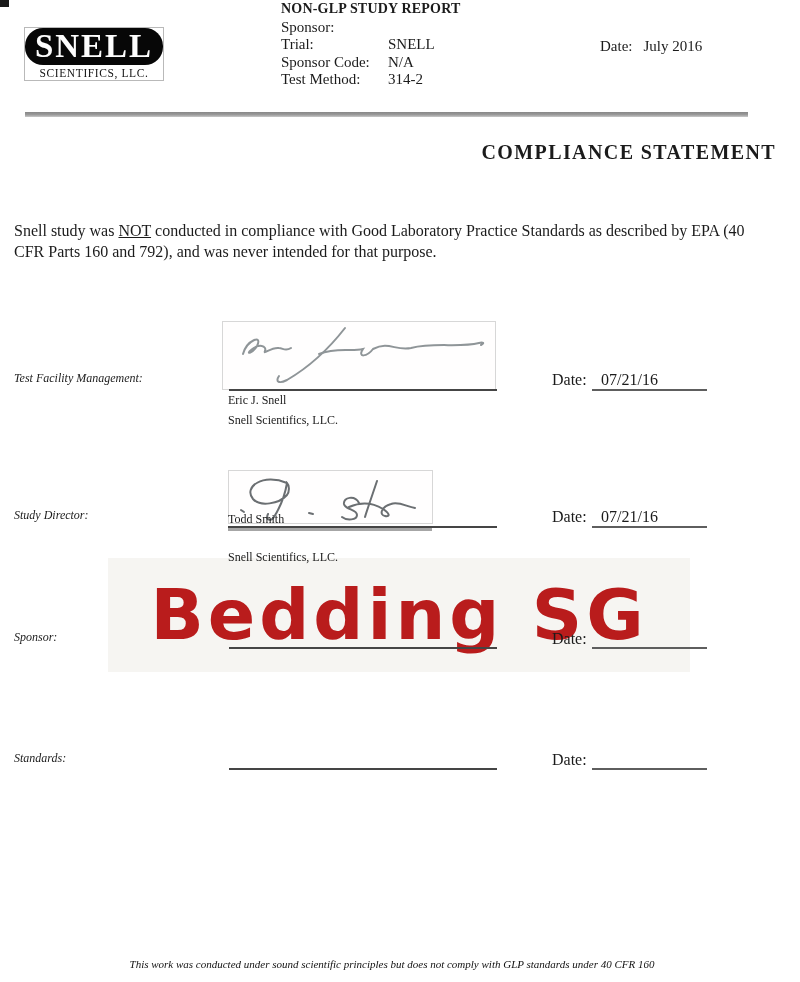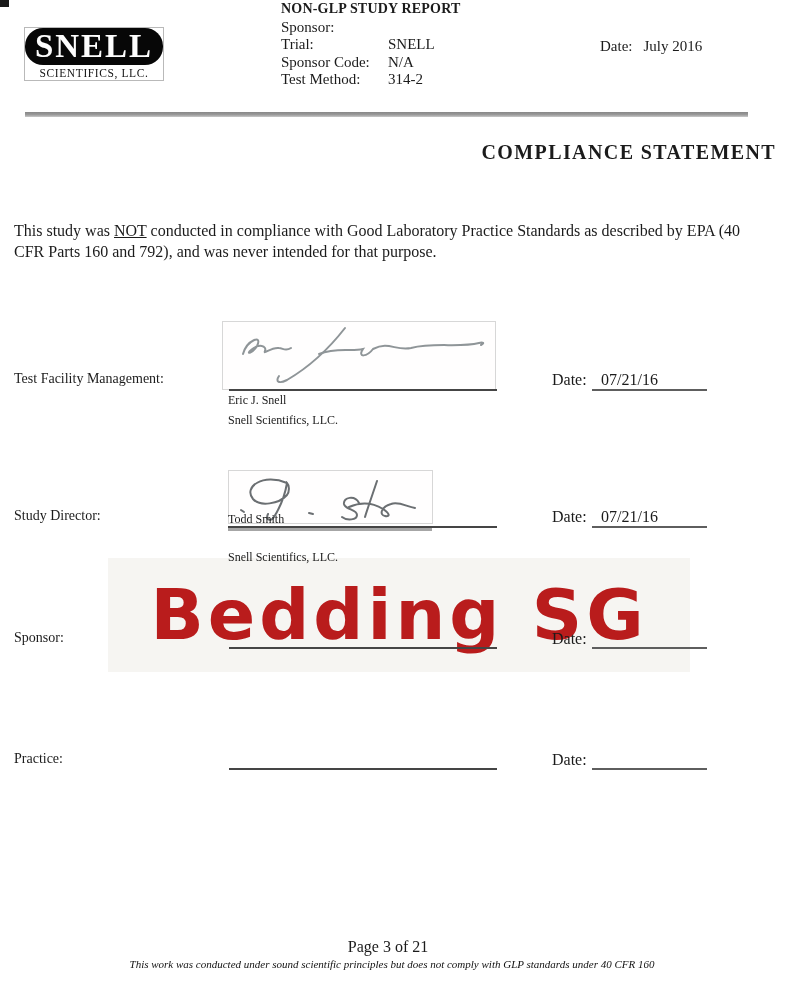--- a/index.html
+++ b/index.html
@@ -20,21 +20,21 @@
   .header-date .val{margin-left:11px;}
   .header-fields{left:281px;top:19px;font-size:15px;line-height:17.3px;}
   .hf-label{display:inline-block;width:107px;}
   .rule{left:25px;top:112px;width:723px;height:5px;z-index:2;
         background:linear-gradient(180deg,#878787 0%,#9a9a9a 55%,#c9c9c9 100%);}
   
   .doc-title{left:0;width:776px;top:141px;text-align:right;font-size:20px;font-weight:bold;letter-spacing:1.4px;}
   .body-par{left:14px;top:220px;width:740px;font-size:16px;line-height:21px;}
   .u{text-decoration:underline;margin-top:42px;}
   
-  .role{font-size:14px;}
+  .role{font-size:12px;font-style:italic;}
   .sigline{height:2px;background:#454545;}
   .sigline-soft{height:3px;background:#a6a6a6;}
   .dateline{height:2px;background:#5e5e5e;}
   .name{font-size:12px;}
   .sigbox{border:1px solid #d7d7d7;background:#fffefe;}
   .datefield{font-size:16px;}
   
   .watermark{position:absolute;left:108px;top:558px;width:582px;height:114px;background:#f6f5f2;
              z-index:1;display:flex;align-items:center;justify-content:center;
              font-family:"DejaVu Sans", sans-serif;font-weight:bold;font-size:70px;
@@ -74,21 +74,21 @@
 
   <div class="abs header-date">
     <span>Date:</span><span class="val">July 2016</span>
   </div>
 
   <div class="abs rule"></div>
 
   <div class="abs doc-title">COMPLIANCE STATEMENT</div>
 
   <div class="abs body-par">
-    <span>This study was </span><span class="u">NOT</span><span> conducted in compliance with Good Laboratory Practice Standards as described by EPA (40 CFR Parts 160 and 792), and was never intended for that purpose.</span>
+    <span>Snell study was </span><span class="u">NOT</span><span> conducted in compliance with Good Laboratory Practice Standards as described by EPA (40 CFR Parts 160 and 792), and was never intended for that purpose.</span>
   </div>
 
   <div class="abs role" style="left:14px;top:371px;">Test Facility Management:</div>
   <div class="abs sigbox" style="left:222px;top:321px;width:272px;height:67px;">
     <svg width="272" height="67" viewBox="0 0 272 67">
       <g fill="none" stroke="#8f9598" stroke-width="2" stroke-linecap="round">
         <path d="M20,32 C24,18 40,12 34,24 C30,31 22,33 28,28 C36,21 44,24 42,29 C40,33 48,25 56,26 C60,26 62,30 68,26"></path>
         <path d="M122,6 C108,24 88,44 64,58 C56,62 52,60 56,54"></path>
         <path d="M96,32 C114,25 128,30 140,27 C134,36 144,35 150,27 C166,19 172,29 188,26 C212,20 236,26 256,21 C260,20 262,21 258,23"></path>
       </g>
@@ -122,21 +122,20 @@
   <div class="abs datefield" style="left:601px;top:508px;">07/21/16</div>
   <div class="abs dateline" style="left:592px;top:526px;width:115px;"></div>
 
   <div class="watermark">Bedding SG</div>
 
   <div class="abs role" style="left:14px;top:630px;">Sponsor:</div>
   <div class="abs sigline" style="left:229px;top:647px;width:268px;"></div>
   <div class="abs datefield" style="left:552px;top:630px;">Date:</div>
   <div class="abs dateline" style="left:592px;top:647px;width:115px;"></div>
 
-  <div class="abs role" style="left:14px;top:751px;">Practice:</div>
+  <div class="abs role" style="left:14px;top:751px;">Standards:</div>
   <div class="abs sigline" style="left:229px;top:768px;width:268px;"></div>
   <div class="abs datefield" style="left:552px;top:751px;">Date:</div>
   <div class="abs dateline" style="left:592px;top:768px;width:115px;"></div>
 
-  <div class="abs page-num">Page 3 of 21</div>
   <div class="abs footer-note">This work was conducted under sound scientific principles but does not comply with GLP standards under 40 CFR 160</div>
 
 </div>
 
 </body></html>

